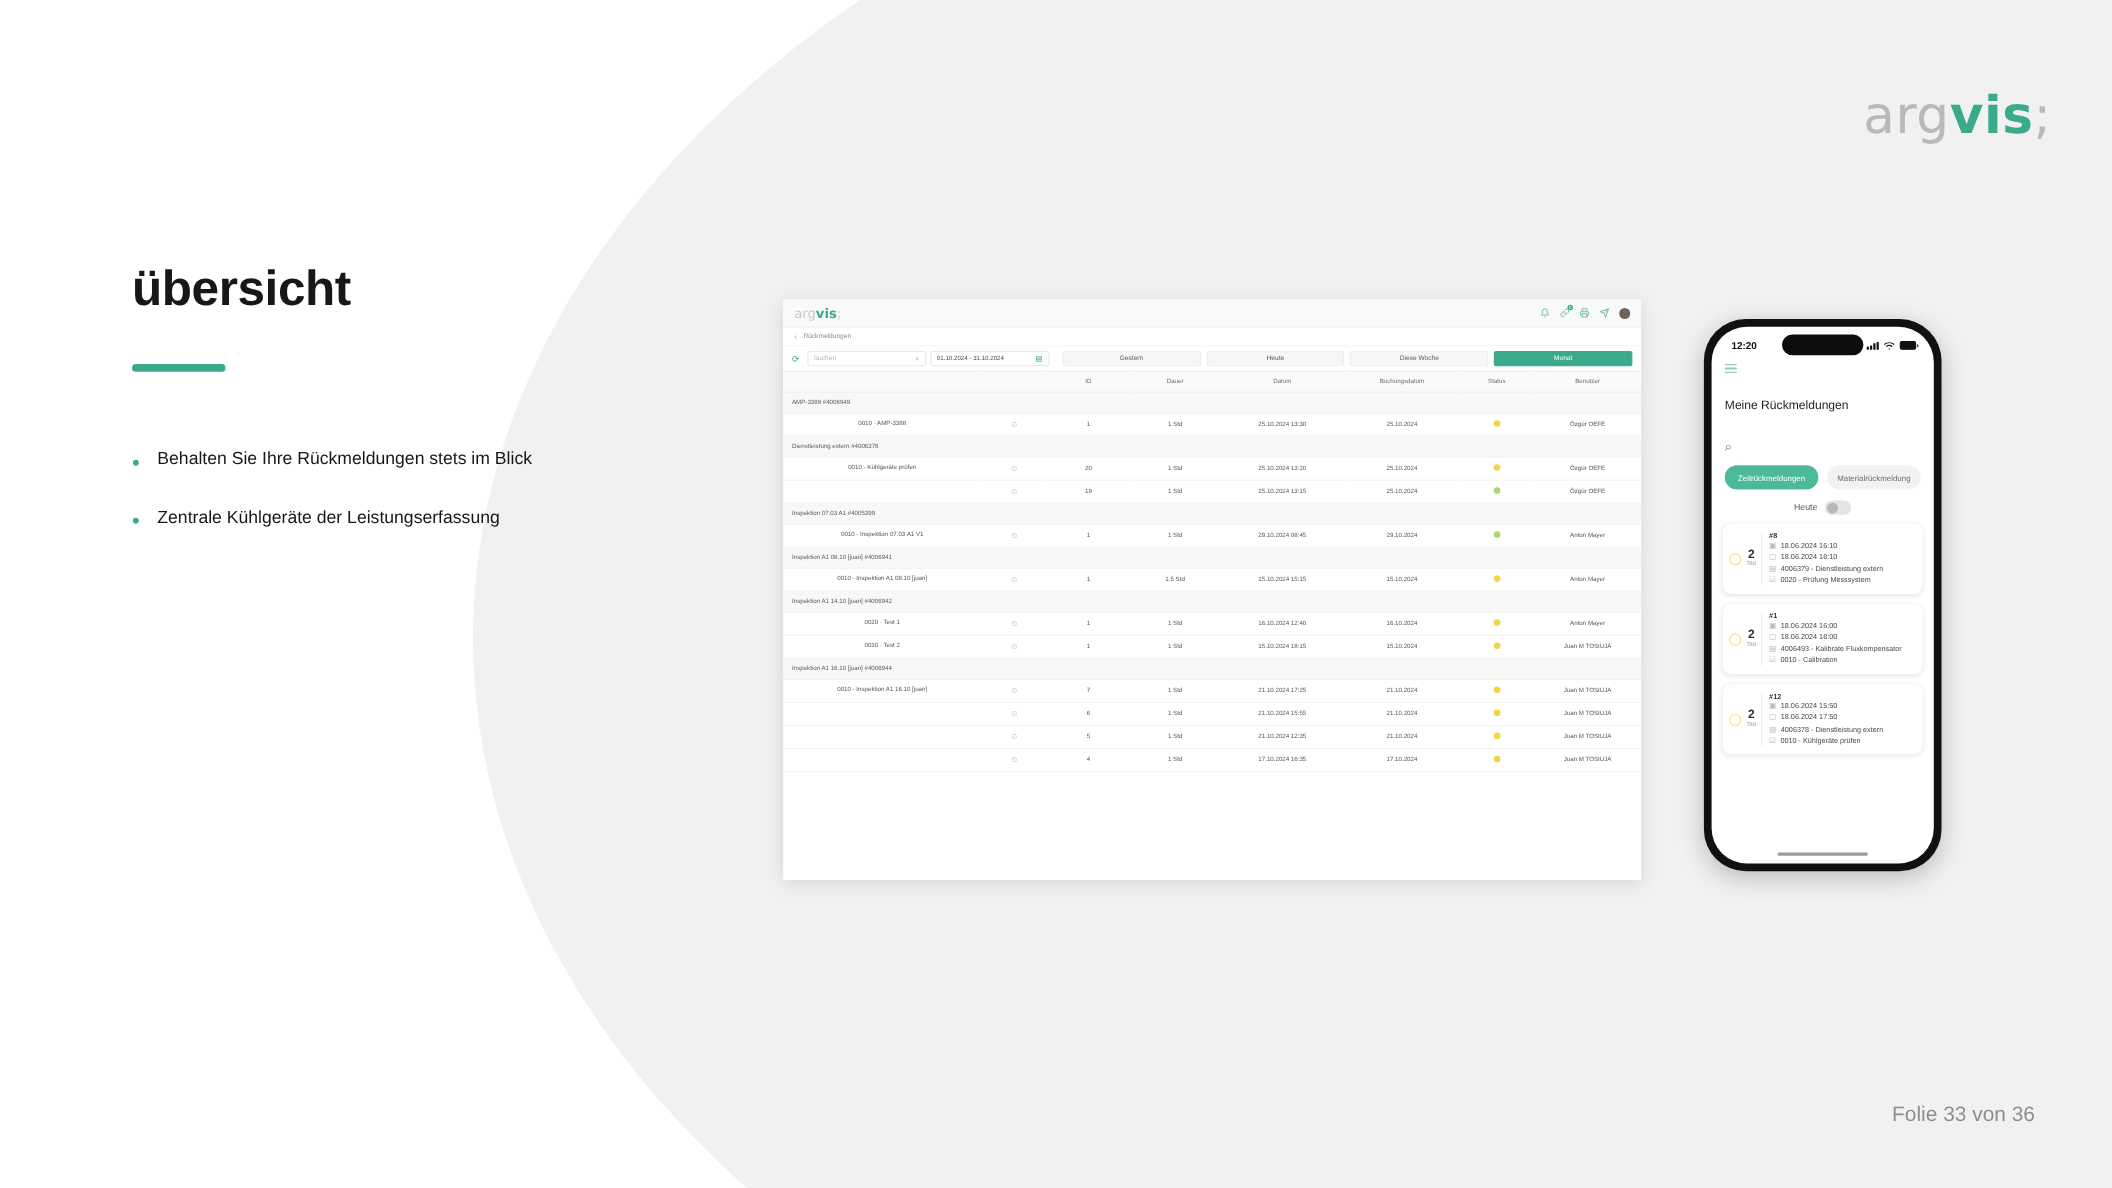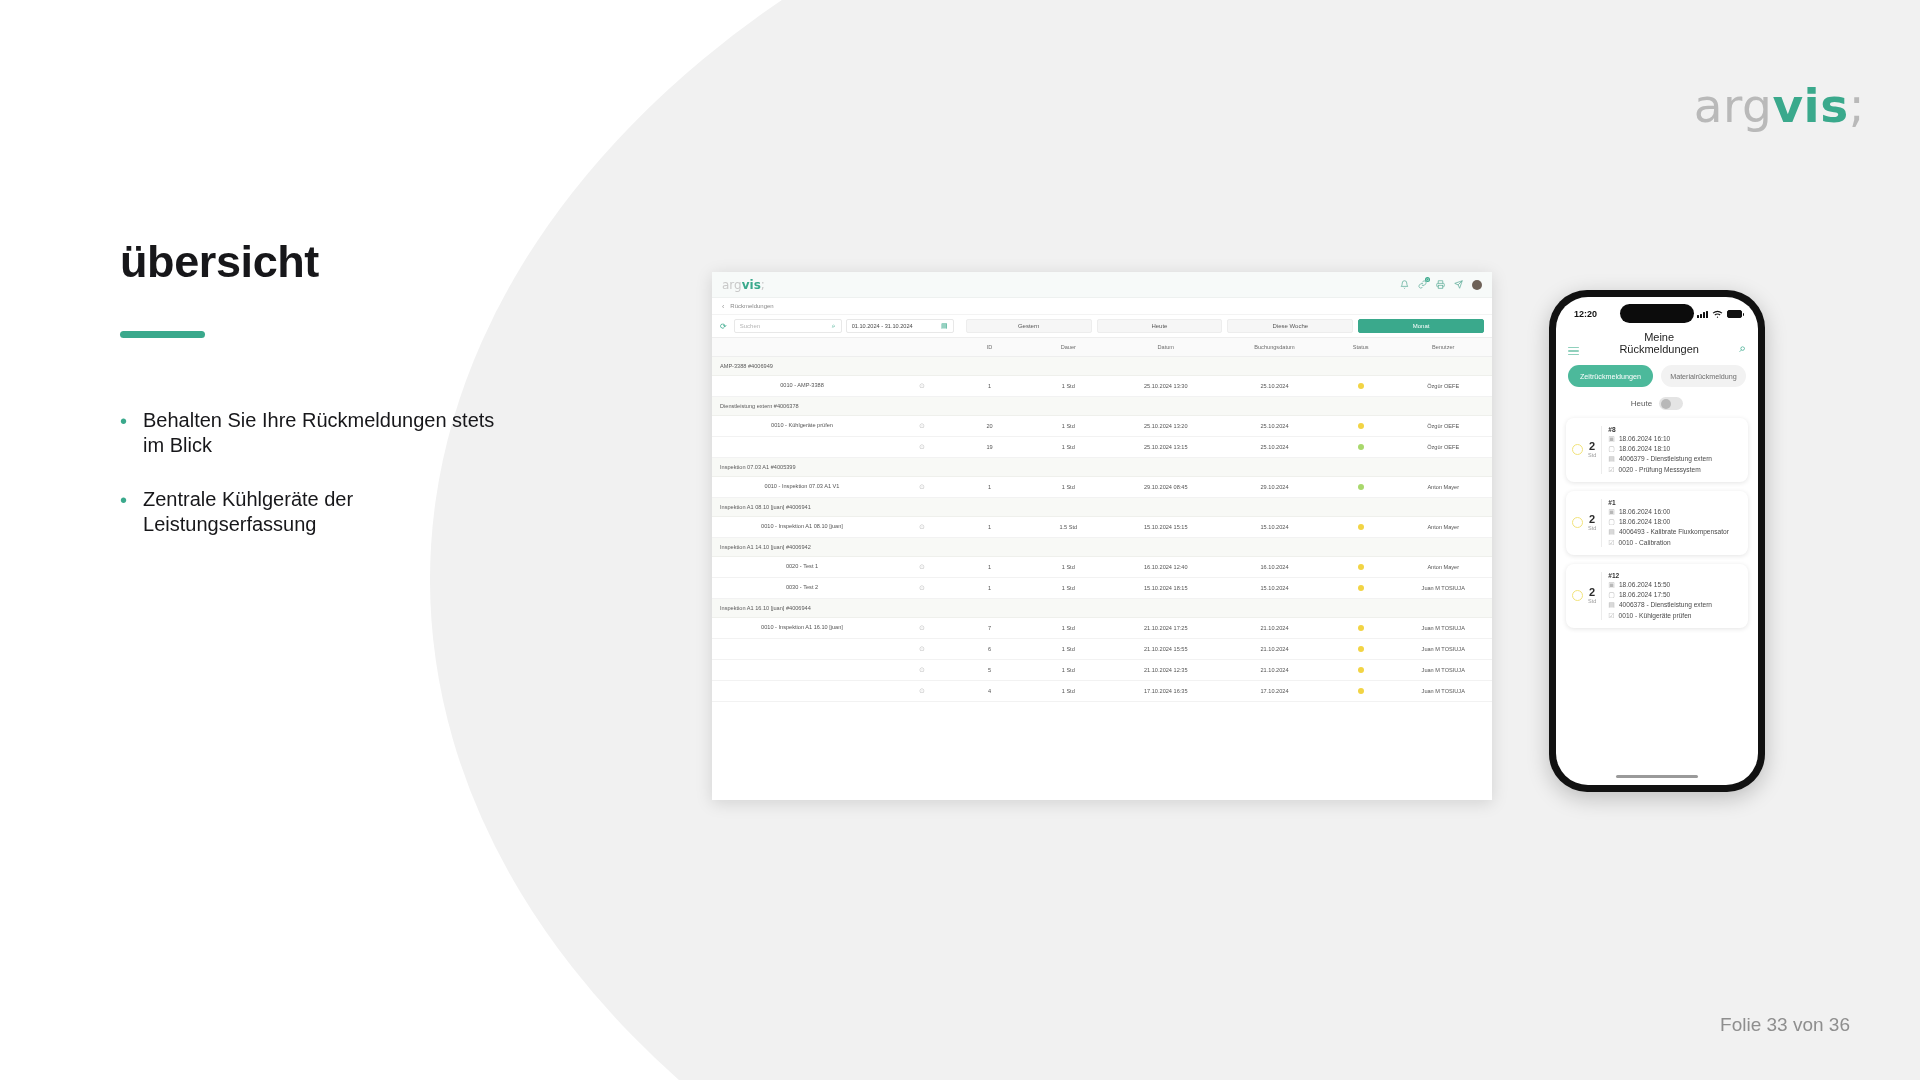--- a/index.html
+++ b/index.html
@@ -78,21 +78,21 @@
     margin-bottom: 28px;
   }
   .bullet-dot {
     color: #3aa98c;
     font-size: 20px;
     line-height: 1.15;
     flex: 0 0 auto;
     padding-top: 2px;
   }
   .bullet-text {
-    font-size: 20px;
+    font-size: 16px;
     line-height: 1.28;
     color: #17171a;
   }
 
   
   .app-window {
     position: absolute;
     left: 712px; top: 272px;
     width: 780px; height: 528px;
     background: #ffffff;
@@ -291,23 +291,24 @@
     border-radius: 2px;
     position: relative;
     background: #111;
   }
   .batt::after {
     content:""; position:absolute; right:-3px; top:2px;
     width:1.5px; height:3px; background:#111; border-radius:0 1px 1px 0;
   }
   .phone-header {
     display: flex;
-    align-items: flex-end;
+    align-items: flex-start;
     padding: 6px 12px 8px 12px;
     gap: 24px;
+    flex-direction: column;
   }
   .ph-title {
     flex: 1;
     text-align: center;
     font-size: 11px;
     color: #1d1d1d;
     font-weight: 400;
   }
   .burger { display:flex; flex-direction:column; gap:2px; }
   .burger i { width: 11px; height: 1.4px; background: #8fd0bc; display:block; border-radius:1px; }
@@ -384,21 +385,21 @@
     bottom: 7px; left: 50%;
     transform: translateX(-50%);
     width: 82px; height: 3px;
     border-radius: 2px;
     background: #9a9a9a;
   }
 
   
   .footer {
     position: absolute;
-    right: 70px; bottom: 44px;
+    right: 70px; bottom: 55px;
     font-size: 19px;
     color: #8e8e8e;
     z-index: 5;
   }
 </style>
 </head>
 <body>
 
 <div id="slide">
 

